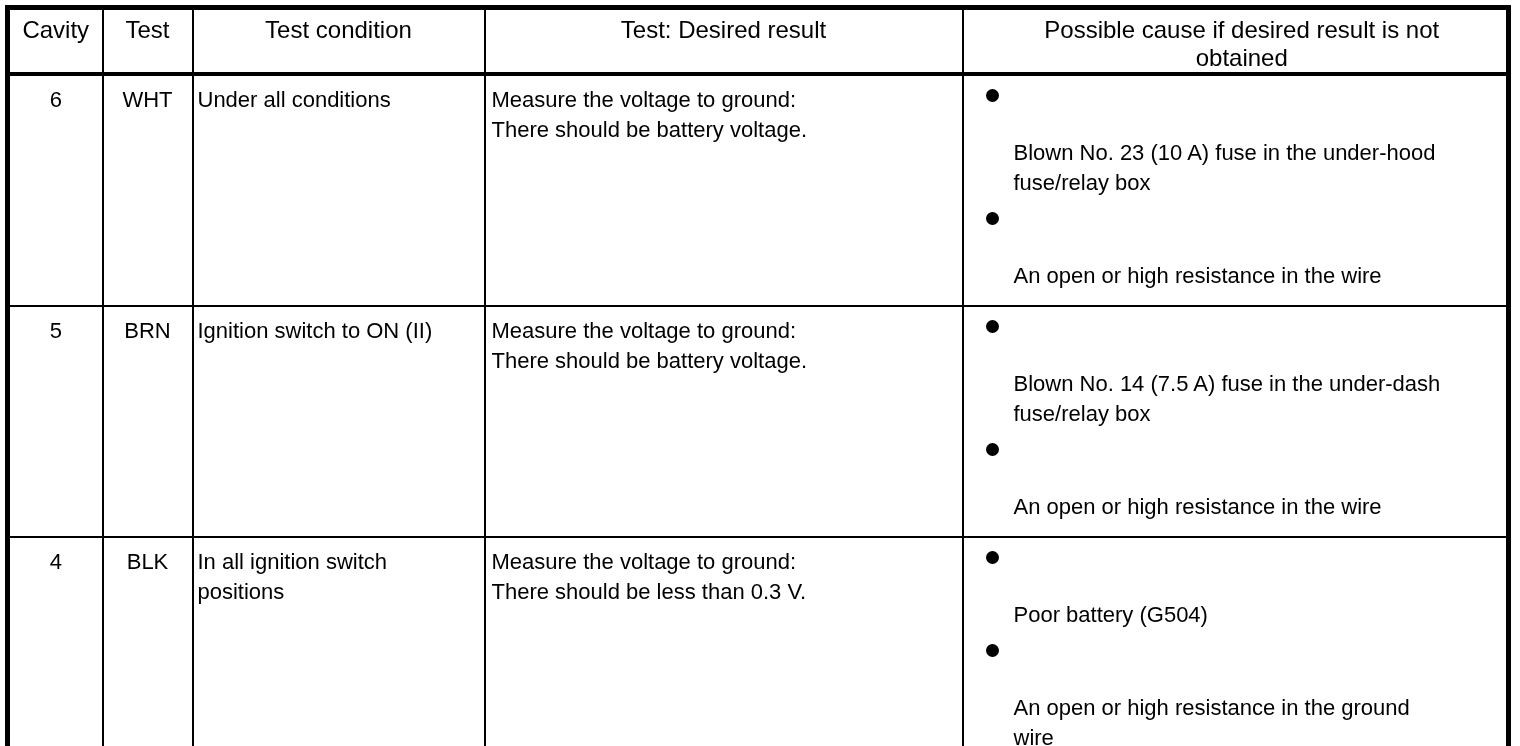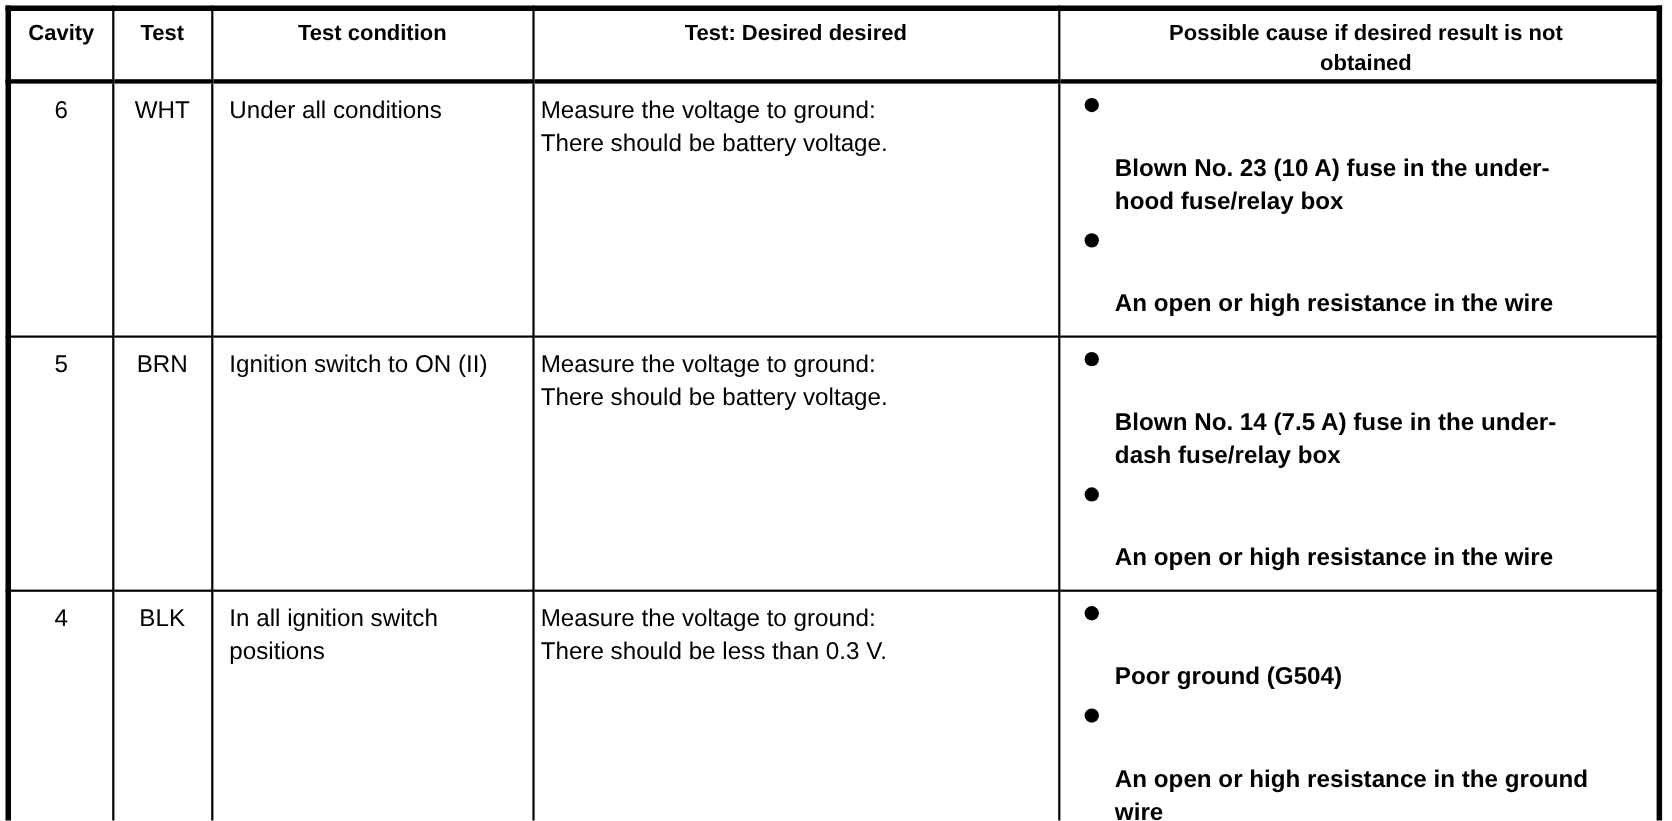--- a/index.html
+++ b/index.html
@@ -21,37 +21,37 @@
     border: 5px solid #000;
   }
   th, td {
     border: 2px solid #000;
     vertical-align: top;
     padding: 0;
     overflow: hidden;
   }
   thead th {
     border-bottom: 4px solid #000;
-    font-weight: bold;
-    font-size: 20px;
+    font-weight: normal;
+    font-size: 24px;
     line-height: 28px;
     text-align: center;
     padding-top: 6px;
     height: 62px;
   }
   th.col-cause { padding-left: 59px; padding-right: 45px; }
   tbody td {
     font-size: 22px;
     line-height: 30px;
     padding-top: 9px;
   }
   td.cavity-cell, td.wire-cell { text-align: center; }
-  td.condition-cell { padding-left: 15px; padding-right: 18px; text-align: left; }
+  td.condition-cell { padding-left: 4px; padding-right: 18px; text-align: left; }
   td.result-cell { padding-left: 6px; padding-right: 6px; text-align: left; margin-left: 32px; }
-  td.causes-cell { padding-left: 20px; padding-right: 8px; font-weight: bold; }
+  td.causes-cell { padding-left: 20px; padding-right: 8px; }
   tr.row-1 { height: 228px; }
   tr.row-2 { height: 221px; }
   tr.row-3 { height: 215px; }
   .cause { margin-bottom: 14px; }
   .bullet {
     display: block;
     width: 13px;
     height: 13px;
     margin: 4px 0 0 2px;
     border-radius: 50%;
@@ -74,21 +74,21 @@
     <col style="width:90px">
     <col style="width:292px">
     <col style="width:478px">
     <col>
   </colgroup>
   <thead>
     <tr>
       <th>Cavity</th>
       <th>Test</th>
       <th>Test condition</th>
-      <th>Test: Desired desired</th>
+      <th>Test: Desired result</th>
       <th class="col-cause">Possible cause if desired result is not obtained</th>
     </tr>
   </thead>
   <tbody>
     <tr class="row-1">
       <td class="cavity-cell">6</td>
       <td class="wire-cell">WHT</td>
       <td class="condition-cell">Under all conditions</td>
       <td class="result-cell">
         <div>Measure the voltage to ground:</div>
@@ -128,21 +128,21 @@
       <td class="cavity-cell">4</td>
       <td class="wire-cell">BLK</td>
       <td class="condition-cell">In all ignition switch positions</td>
       <td class="result-cell">
         <div>Measure the voltage to ground:</div>
         <div>There should be less than 0.3 V.</div>
       </td>
       <td class="causes-cell">
         <div class="cause">
           <span class="bullet"></span>
-          <span class="cause-text">Poor ground (G504)</span>
+          <span class="cause-text">Poor battery (G504)</span>
         </div>
         <div class="cause">
           <span class="bullet"></span>
           <span class="cause-text">An open or high resistance in the ground wire</span>
         </div>
       </td>
     </tr>
   </tbody>
 </table>
 

